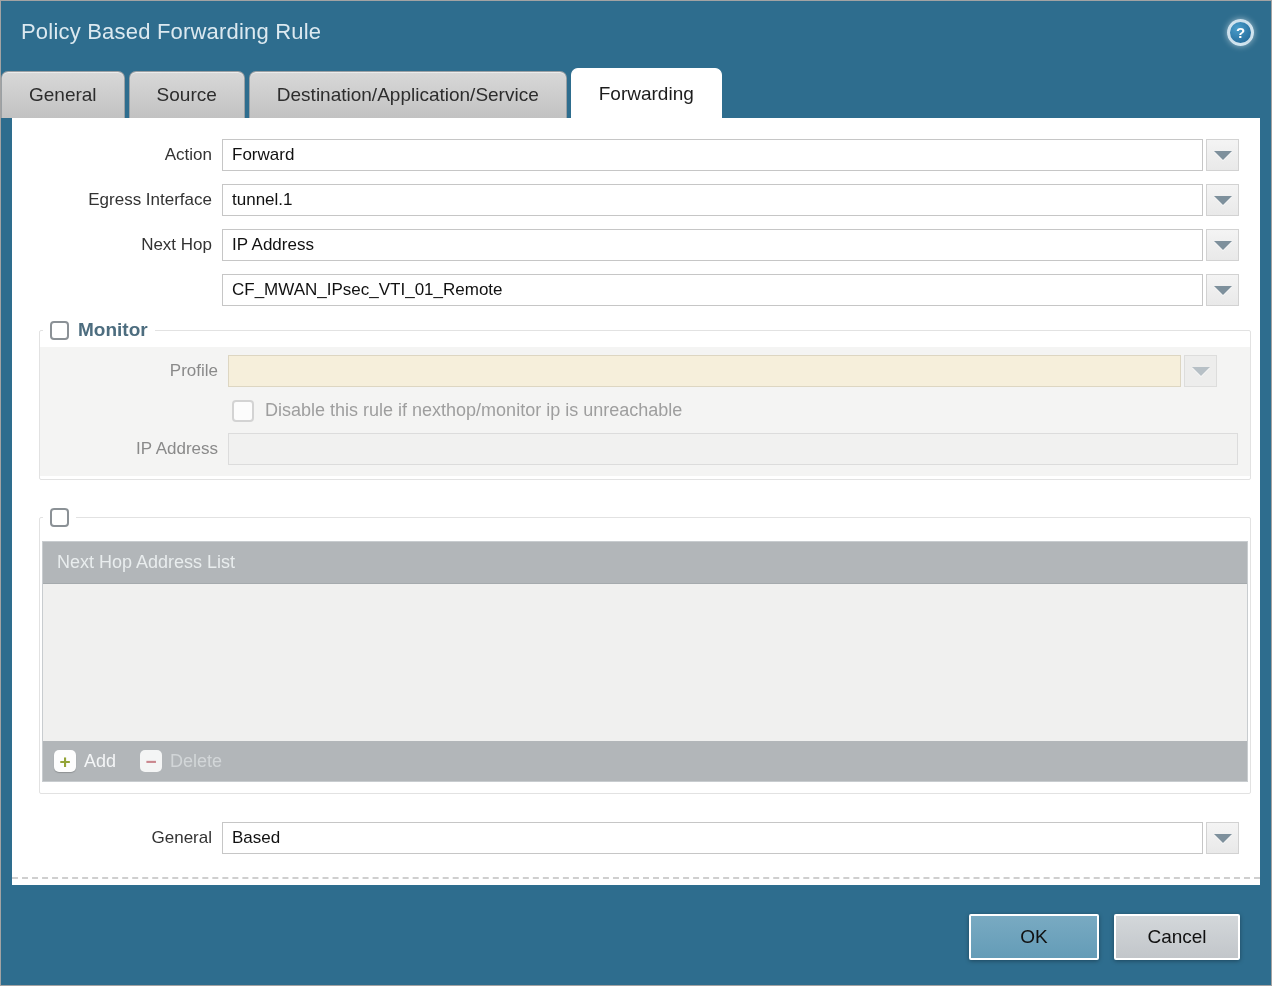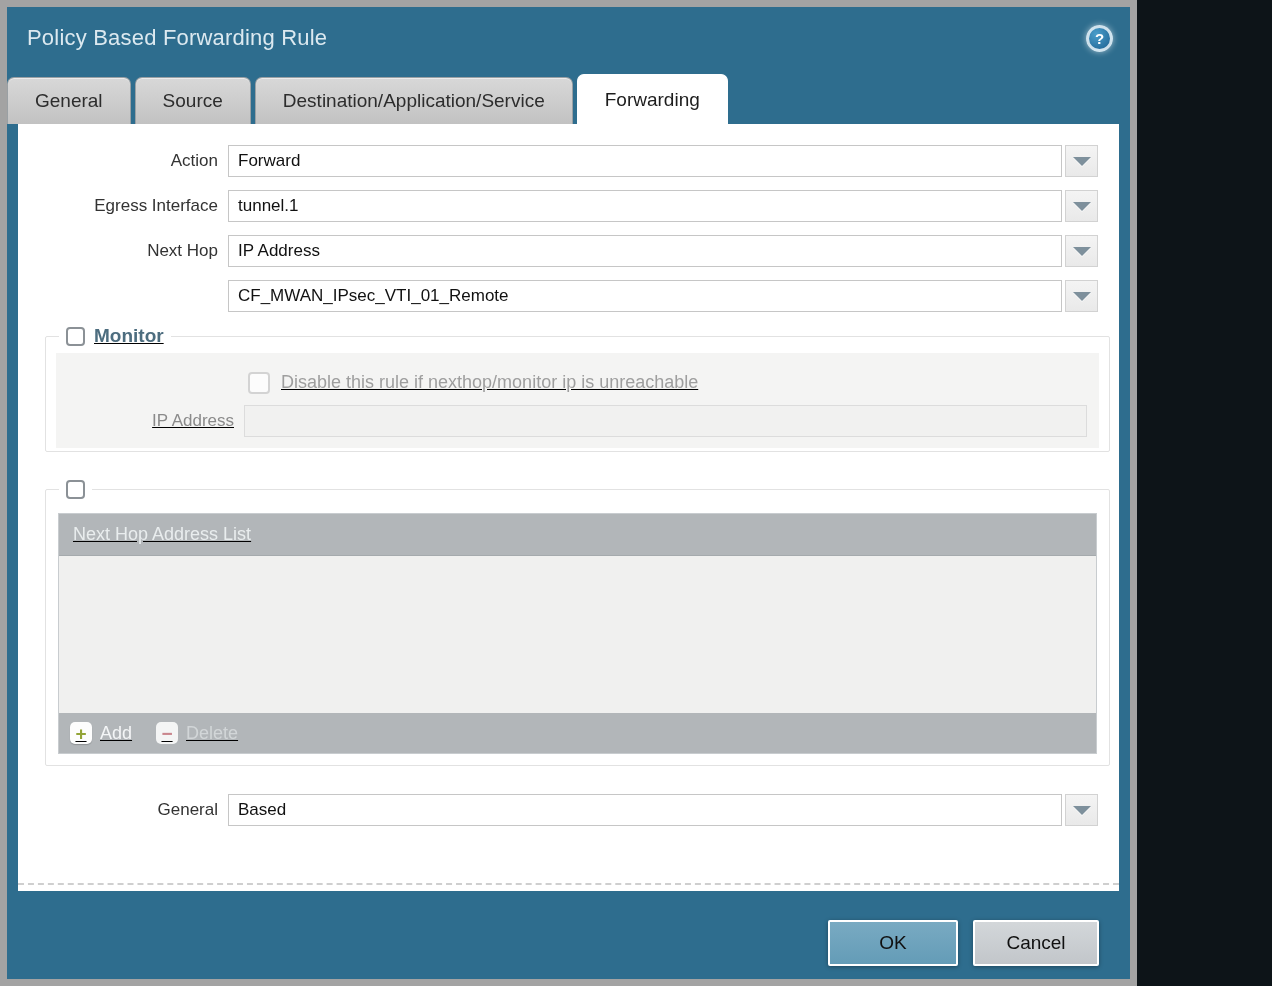--- a/index.html
+++ b/index.html
@@ -1,22 +1,22 @@
 <!DOCTYPE html>
 <html><head>
 <meta charset="utf-8">
 <style>
   * { margin:0; padding:0; box-sizing:border-box; }
   html,body { background:#0d1418; }
   body { font-family:"Liberation Sans", sans-serif; }
 
   .dialog {
-    width:1137px; height:986px;
+    width:1272px; height:986px;
     background:#2e6d8e;
-    border:7px solid #a3a3a3;
+    border:1px solid #a3a3a3;
     position:relative;
     overflow:hidden;
   }
 
   
   .titlebar {
     height:62px;
     display:flex; align-items:center; justify-content:space-between;
     padding:0 17px 0 20px;
   }
@@ -92,22 +92,21 @@
     border-top:9px solid #7e909c;
     filter:drop-shadow(0 1px 0 rgba(255,255,255,.7));
   }
   .combo-btn.disabled { background:#ededec; border-color:#dddddc; }
   .combo-btn.disabled .arrow-down { border-top-color:#b7c0c6; }
 
   
   fieldset {
     border:1px solid #e2e2e2; border-radius:2px;
     margin:8px 9px 28px 27px;
-    padding:2px 10px 3px;
-    text-decoration:underline;
+    padding:2px 0 3px;
   }
   legend {
     display:flex; align-items:center; gap:9px;
     padding:0 7px; margin-left:3px;
     font-size:19px; font-weight:bold; color:#4d6d7f;
   }
   .checkbox {
     width:19px; height:19px;
     border:2px solid #8b9196; border-radius:4px;
     background:#fff; cursor:pointer; flex-shrink:0;
@@ -237,20 +236,29 @@
       </div>
     </div>
 
     <fieldset>
       <legend>
         <span class="checkbox"></span>
         <span>Monitor</span>
       </legend>
       <div class="monitor-panel">
 
+        <div class="form-row" style="margin-right:33px;">
+          <div class="flabel">Profile</div>
+          <div class="combo">
+            <div class="field-plain field-profile"></div>
+            <div class="combo-btn disabled">
+              <span class="arrow-down"></span>
+            </div>
+          </div>
+        </div>
 
         <div class="disable-row">
           <span class="checkbox disabled"></span>
           <span class="disable-label">Disable this rule if nexthop/monitor ip is unreachable</span>
         </div>
 
         <div class="form-row" style="margin-right:12px; margin-bottom:0;">
           <div class="flabel">IP Address</div>
           <div class="field-plain field-ip"></div>
         </div>

